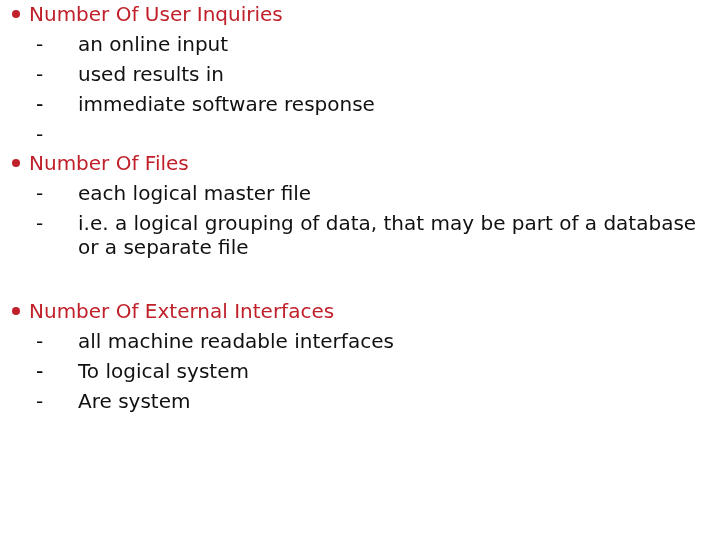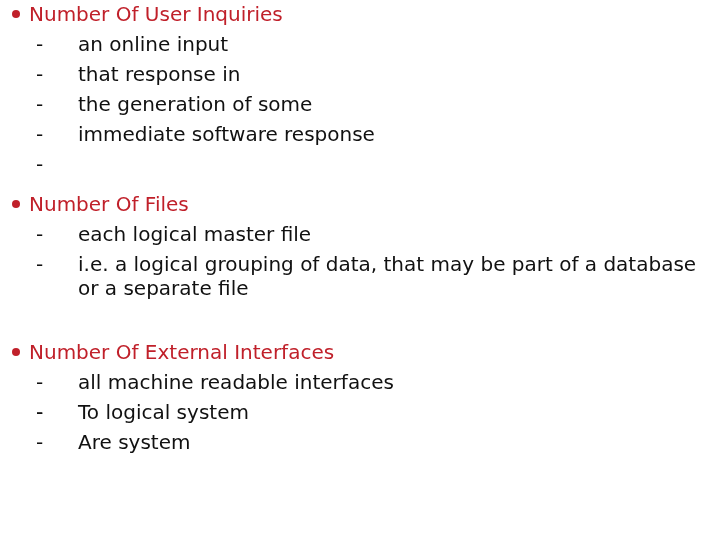--- a/index.html
+++ b/index.html
@@ -20,21 +20,21 @@
     font-family: "DejaVu Sans", "Liberation Sans", sans-serif;
     font-size: 20px;
     line-height: 24px;
     color: #111111;
     padding-top: 2px;
     box-sizing: border-box;
   }
   .section {
     margin: 0;
   }
-  .section.s2 { margin-top: 46px; }
+  .section.s2 { margin-top: 35px; }
   .section.s3 { margin-top: 40px; }
   .heading {
     position: relative;
     padding-left: 29px;
     margin: 0 0 6px 0;
     color: #c0202a;
   }
   .bullet-dot {
     position: absolute;
     left: 12px;
@@ -66,25 +66,24 @@
     <div class="heading">
       <span class="bullet-dot"></span>
       <span>Number Of User Inquiries</span>
     </div>
     <div class="item">
       <span class="dash">-</span>
       <span>an online input</span>
     </div>
     <div class="item">
       <span class="dash">-</span>
-      <span>that response in</span>
+      <span>used results in</span>
     </div>
     <div class="item">
       <span class="dash">-</span>
-      <span>the generation of some</span>
     </div>
     <div class="item">
       <span class="dash">-</span>
       <span>immediate software response</span>
     </div>
     <div class="item">
       <span class="dash">-</span>
     </div>
   </div>
 

